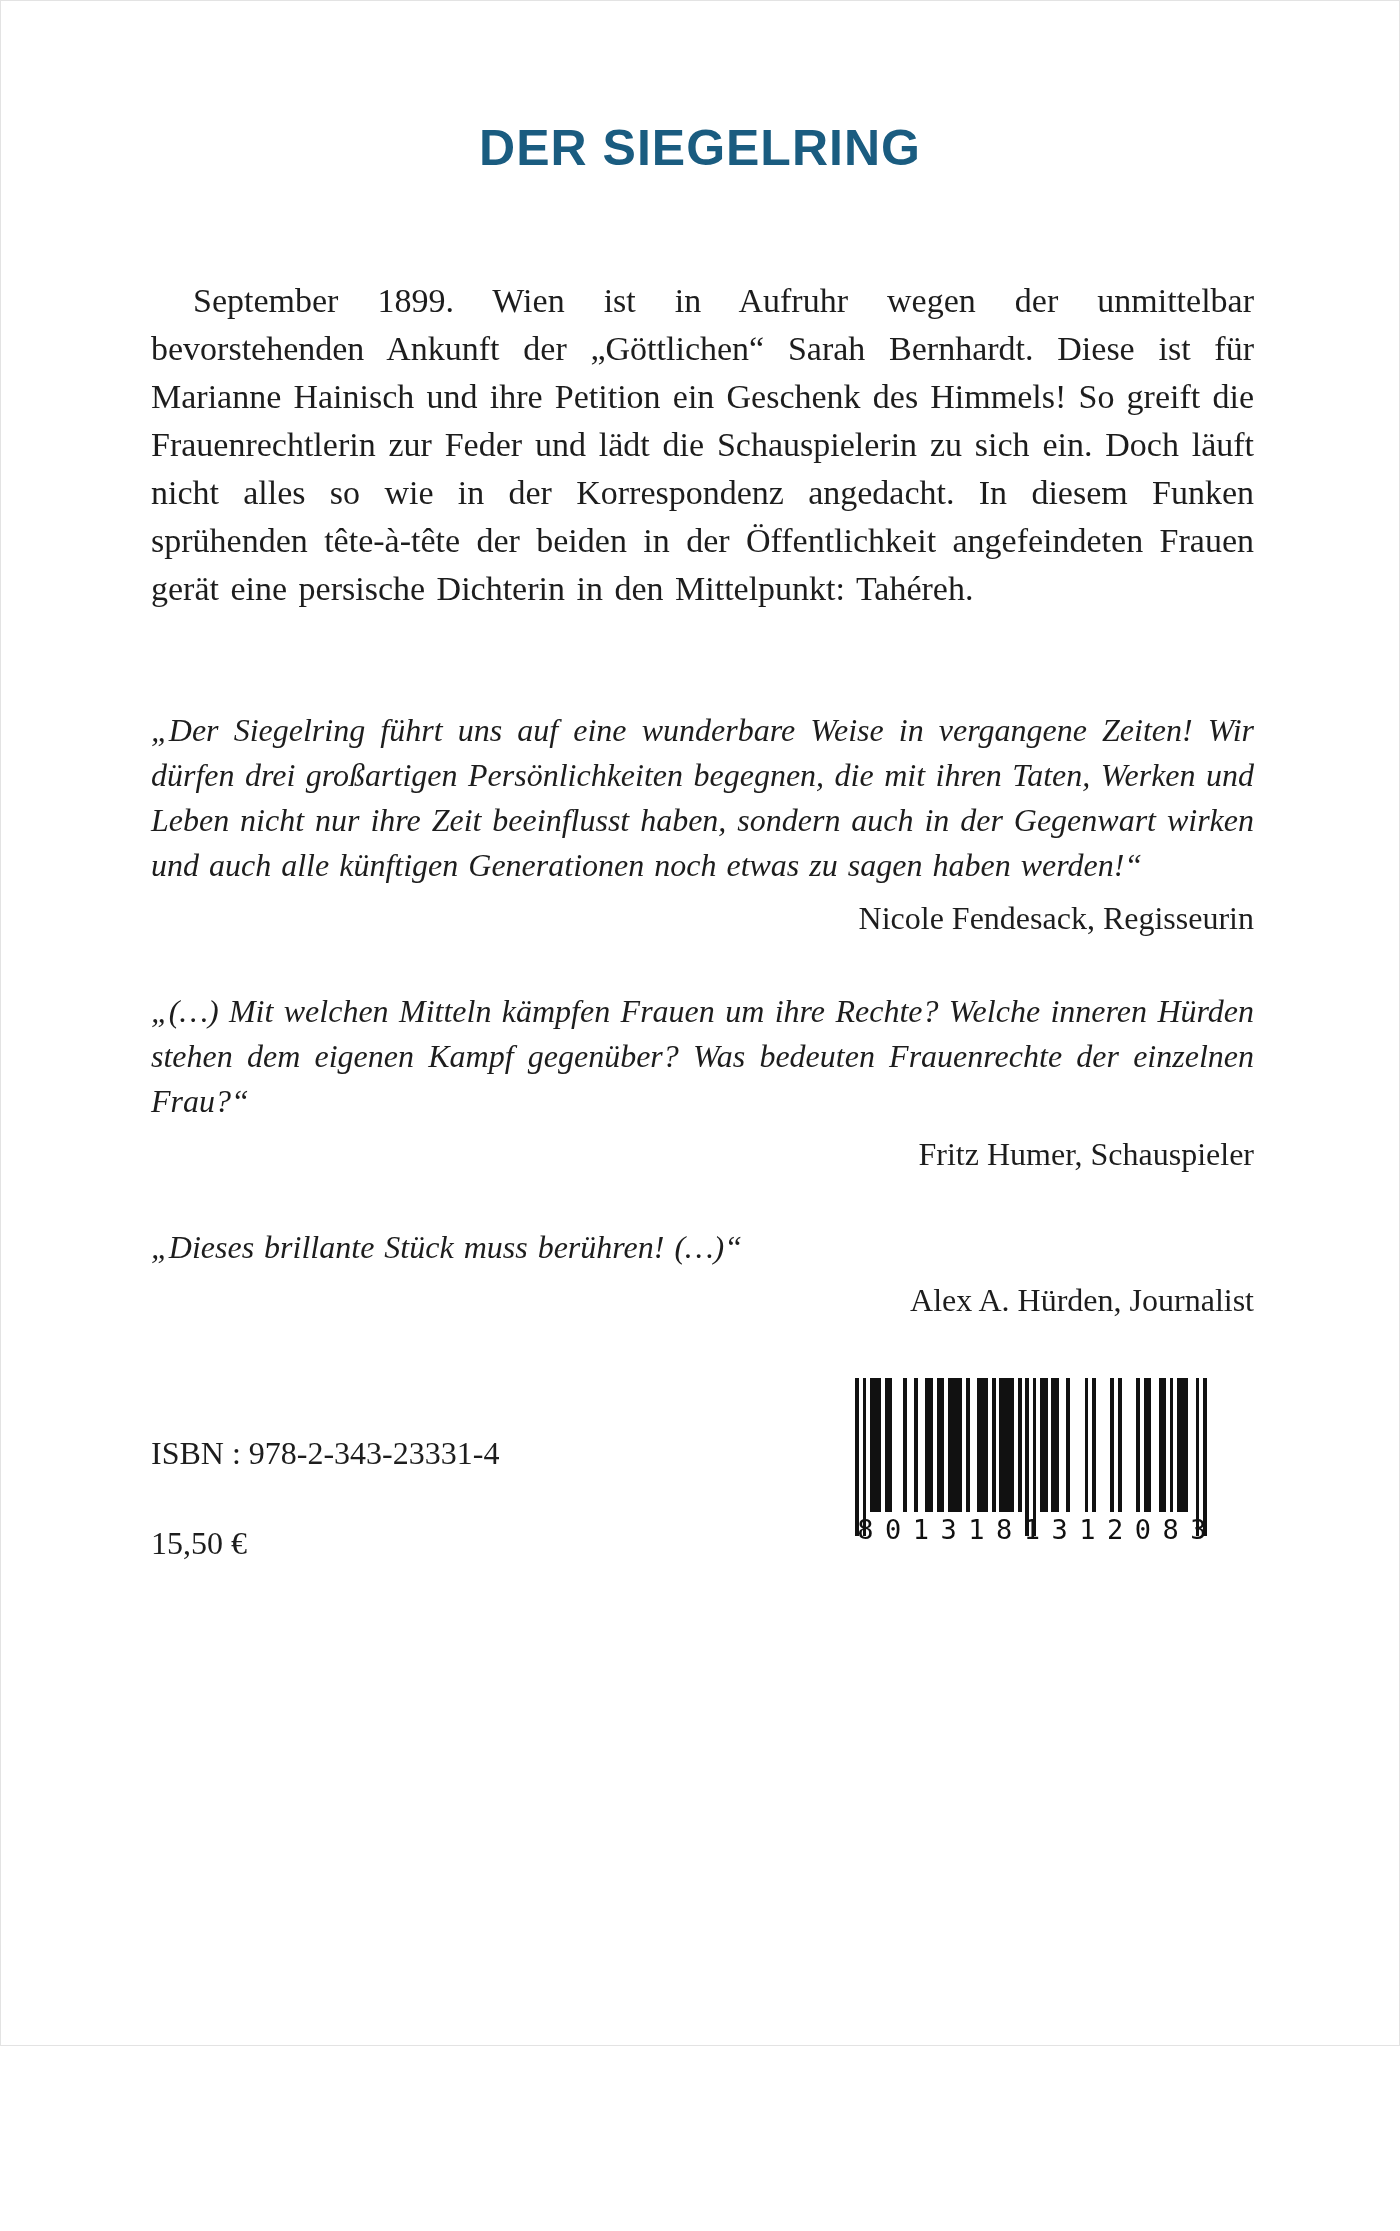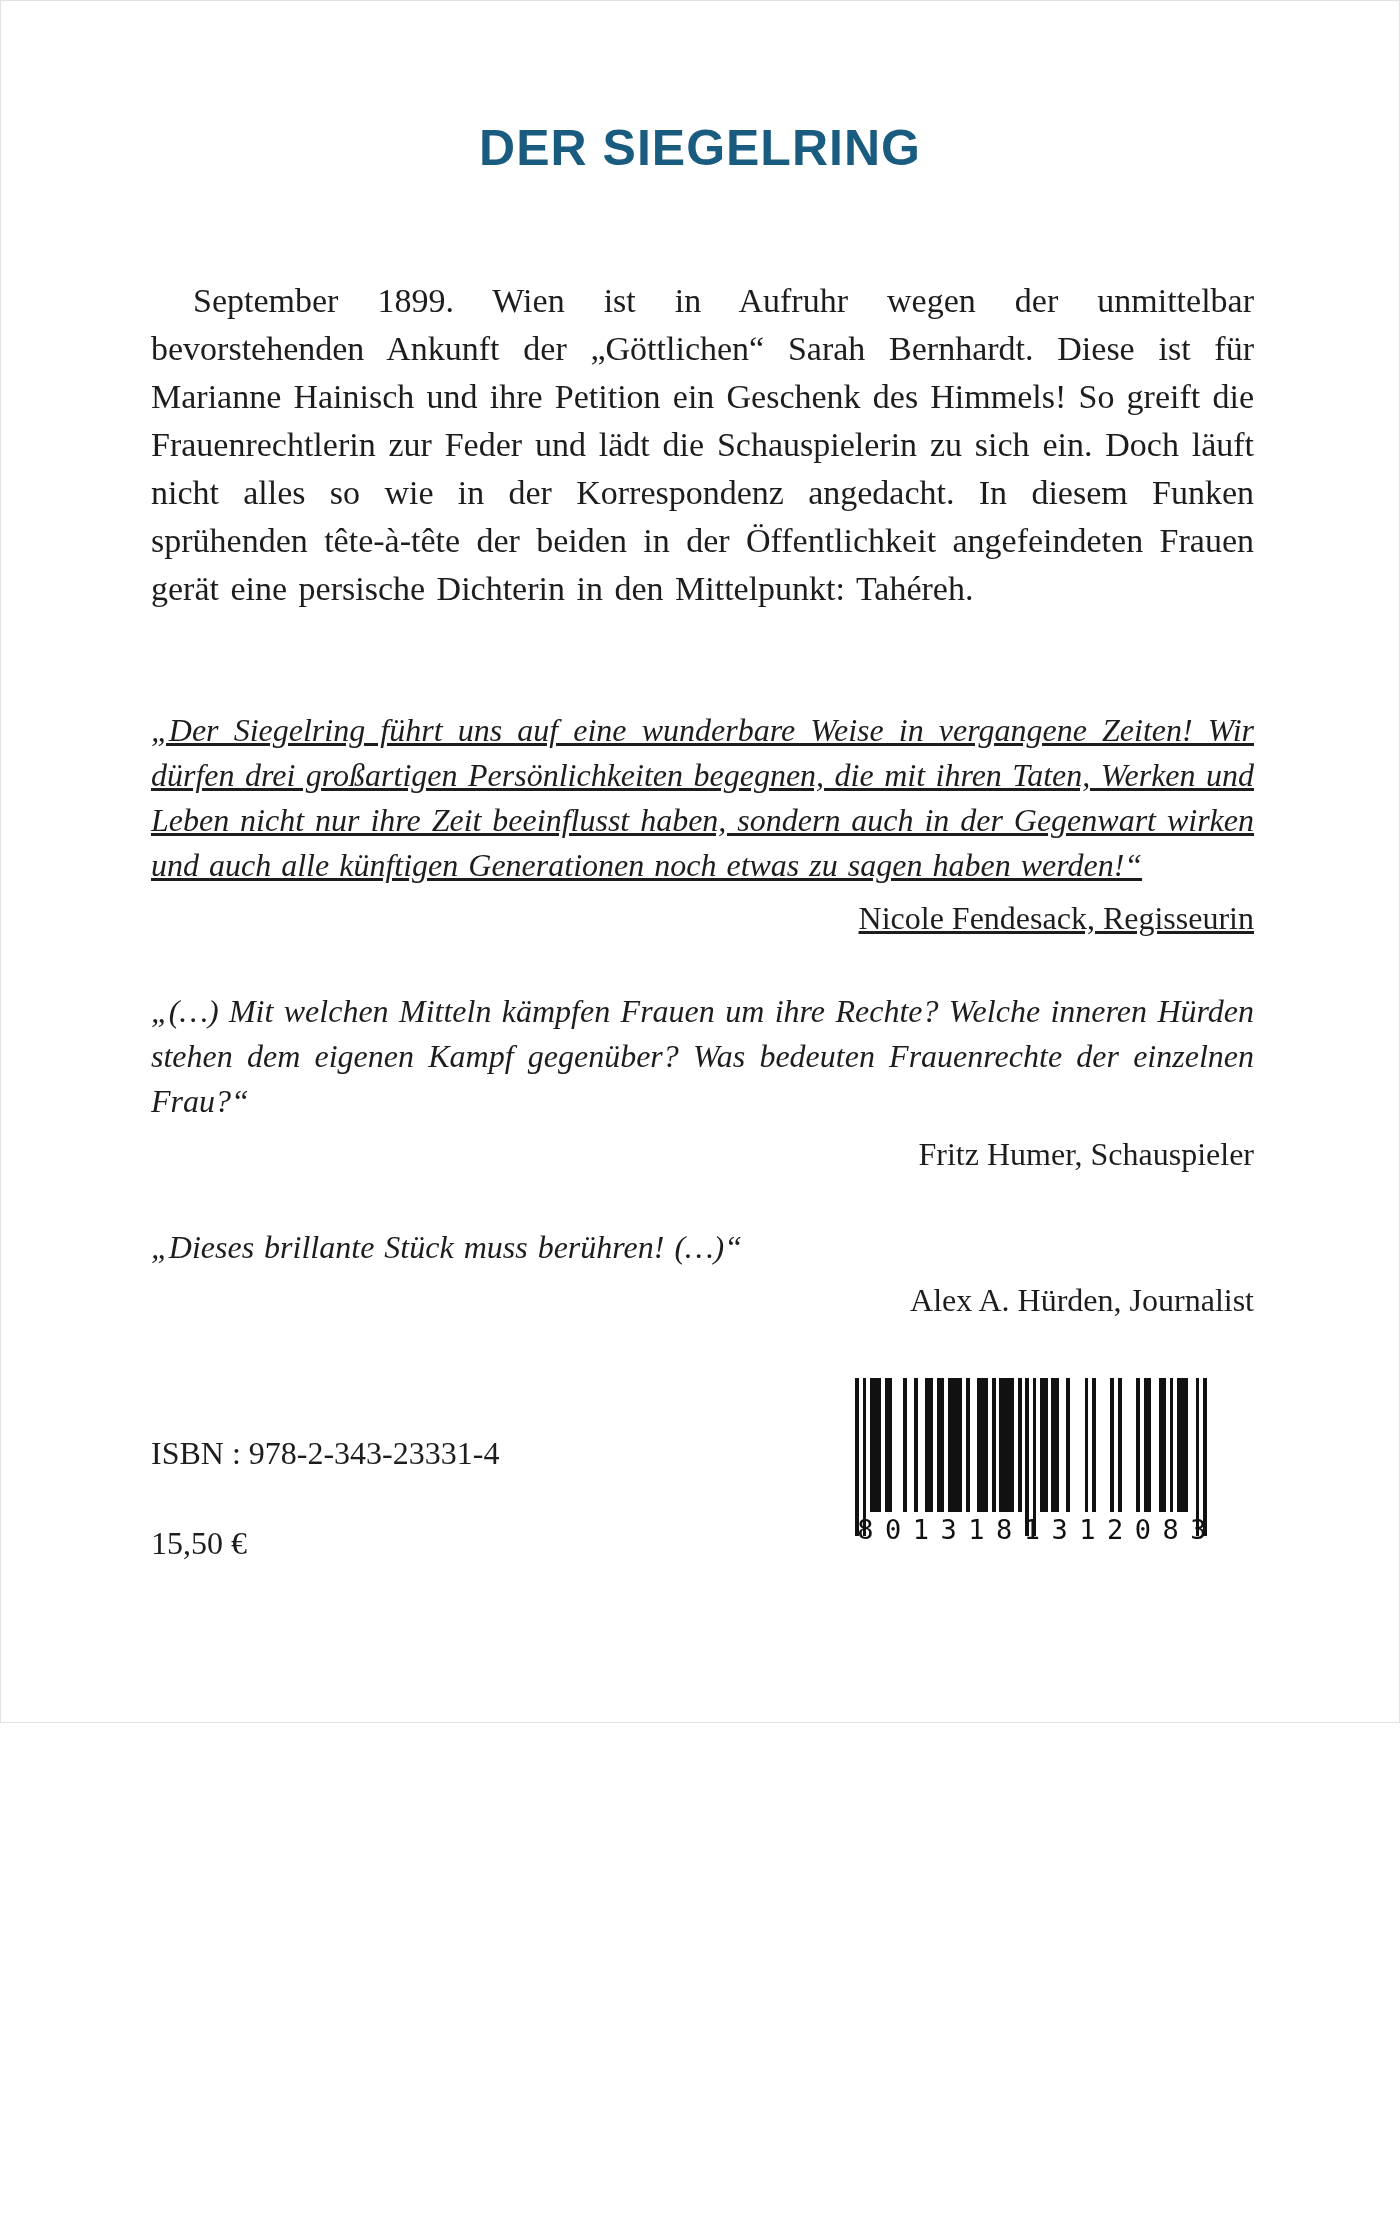--- a/index.html
+++ b/index.html
@@ -1,34 +1,34 @@
 <!DOCTYPE html>
 <html lang="de"><head>
 <meta charset="utf-8">
 <style>
   html, body { margin: 0; padding: 0; background: #ffffff; }
   body { width: 1400px; height: 2231px; overflow: hidden; }
   .page {
-    width: 1400px; height: 1723px; background: #ffffff; position: relative;
+    width: 1400px; height: 2046px; background: #ffffff; position: relative;
     box-sizing: border-box; border: 1px solid #e3e3e3;
     font-family: "Liberation Serif", serif; color: #1d1d1d;
   }
   .content { padding: 0 145px 0 150px; }
   h1.title {
     margin: 0; padding-top: 118px; text-align: center;
     font-family: "Liberation Sans", sans-serif; font-weight: 700;
     font-size: 50px; letter-spacing: 1px; color: #1a5c80;
   }
   p { margin: 0; }
   .synopsis {
     margin-top: 100px; font-size: 34px; line-height: 48px;
     text-align: justify; text-indent: 42px; word-spacing: 3px; hyphens: none;
   }
   .quote-block { margin-top: 48px; }
-  .quote-block.first { margin-top: 95px; text-decoration: underline; }
+  .quote-block.first { margin-top: 95px; }
   .quote-text {
     font-style: italic; font-size: 32px; line-height: 45px;
     text-align: justify; word-spacing: 2px; hyphens: none;
   }
   .quote-attribution {
     margin-top: 8px; font-size: 32px; line-height: 45px; text-align: right;
   }
   .author-note {
     margin-top: 92px; font-size: 32px; line-height: 45px;
     text-align: justify; hyphens: none;

